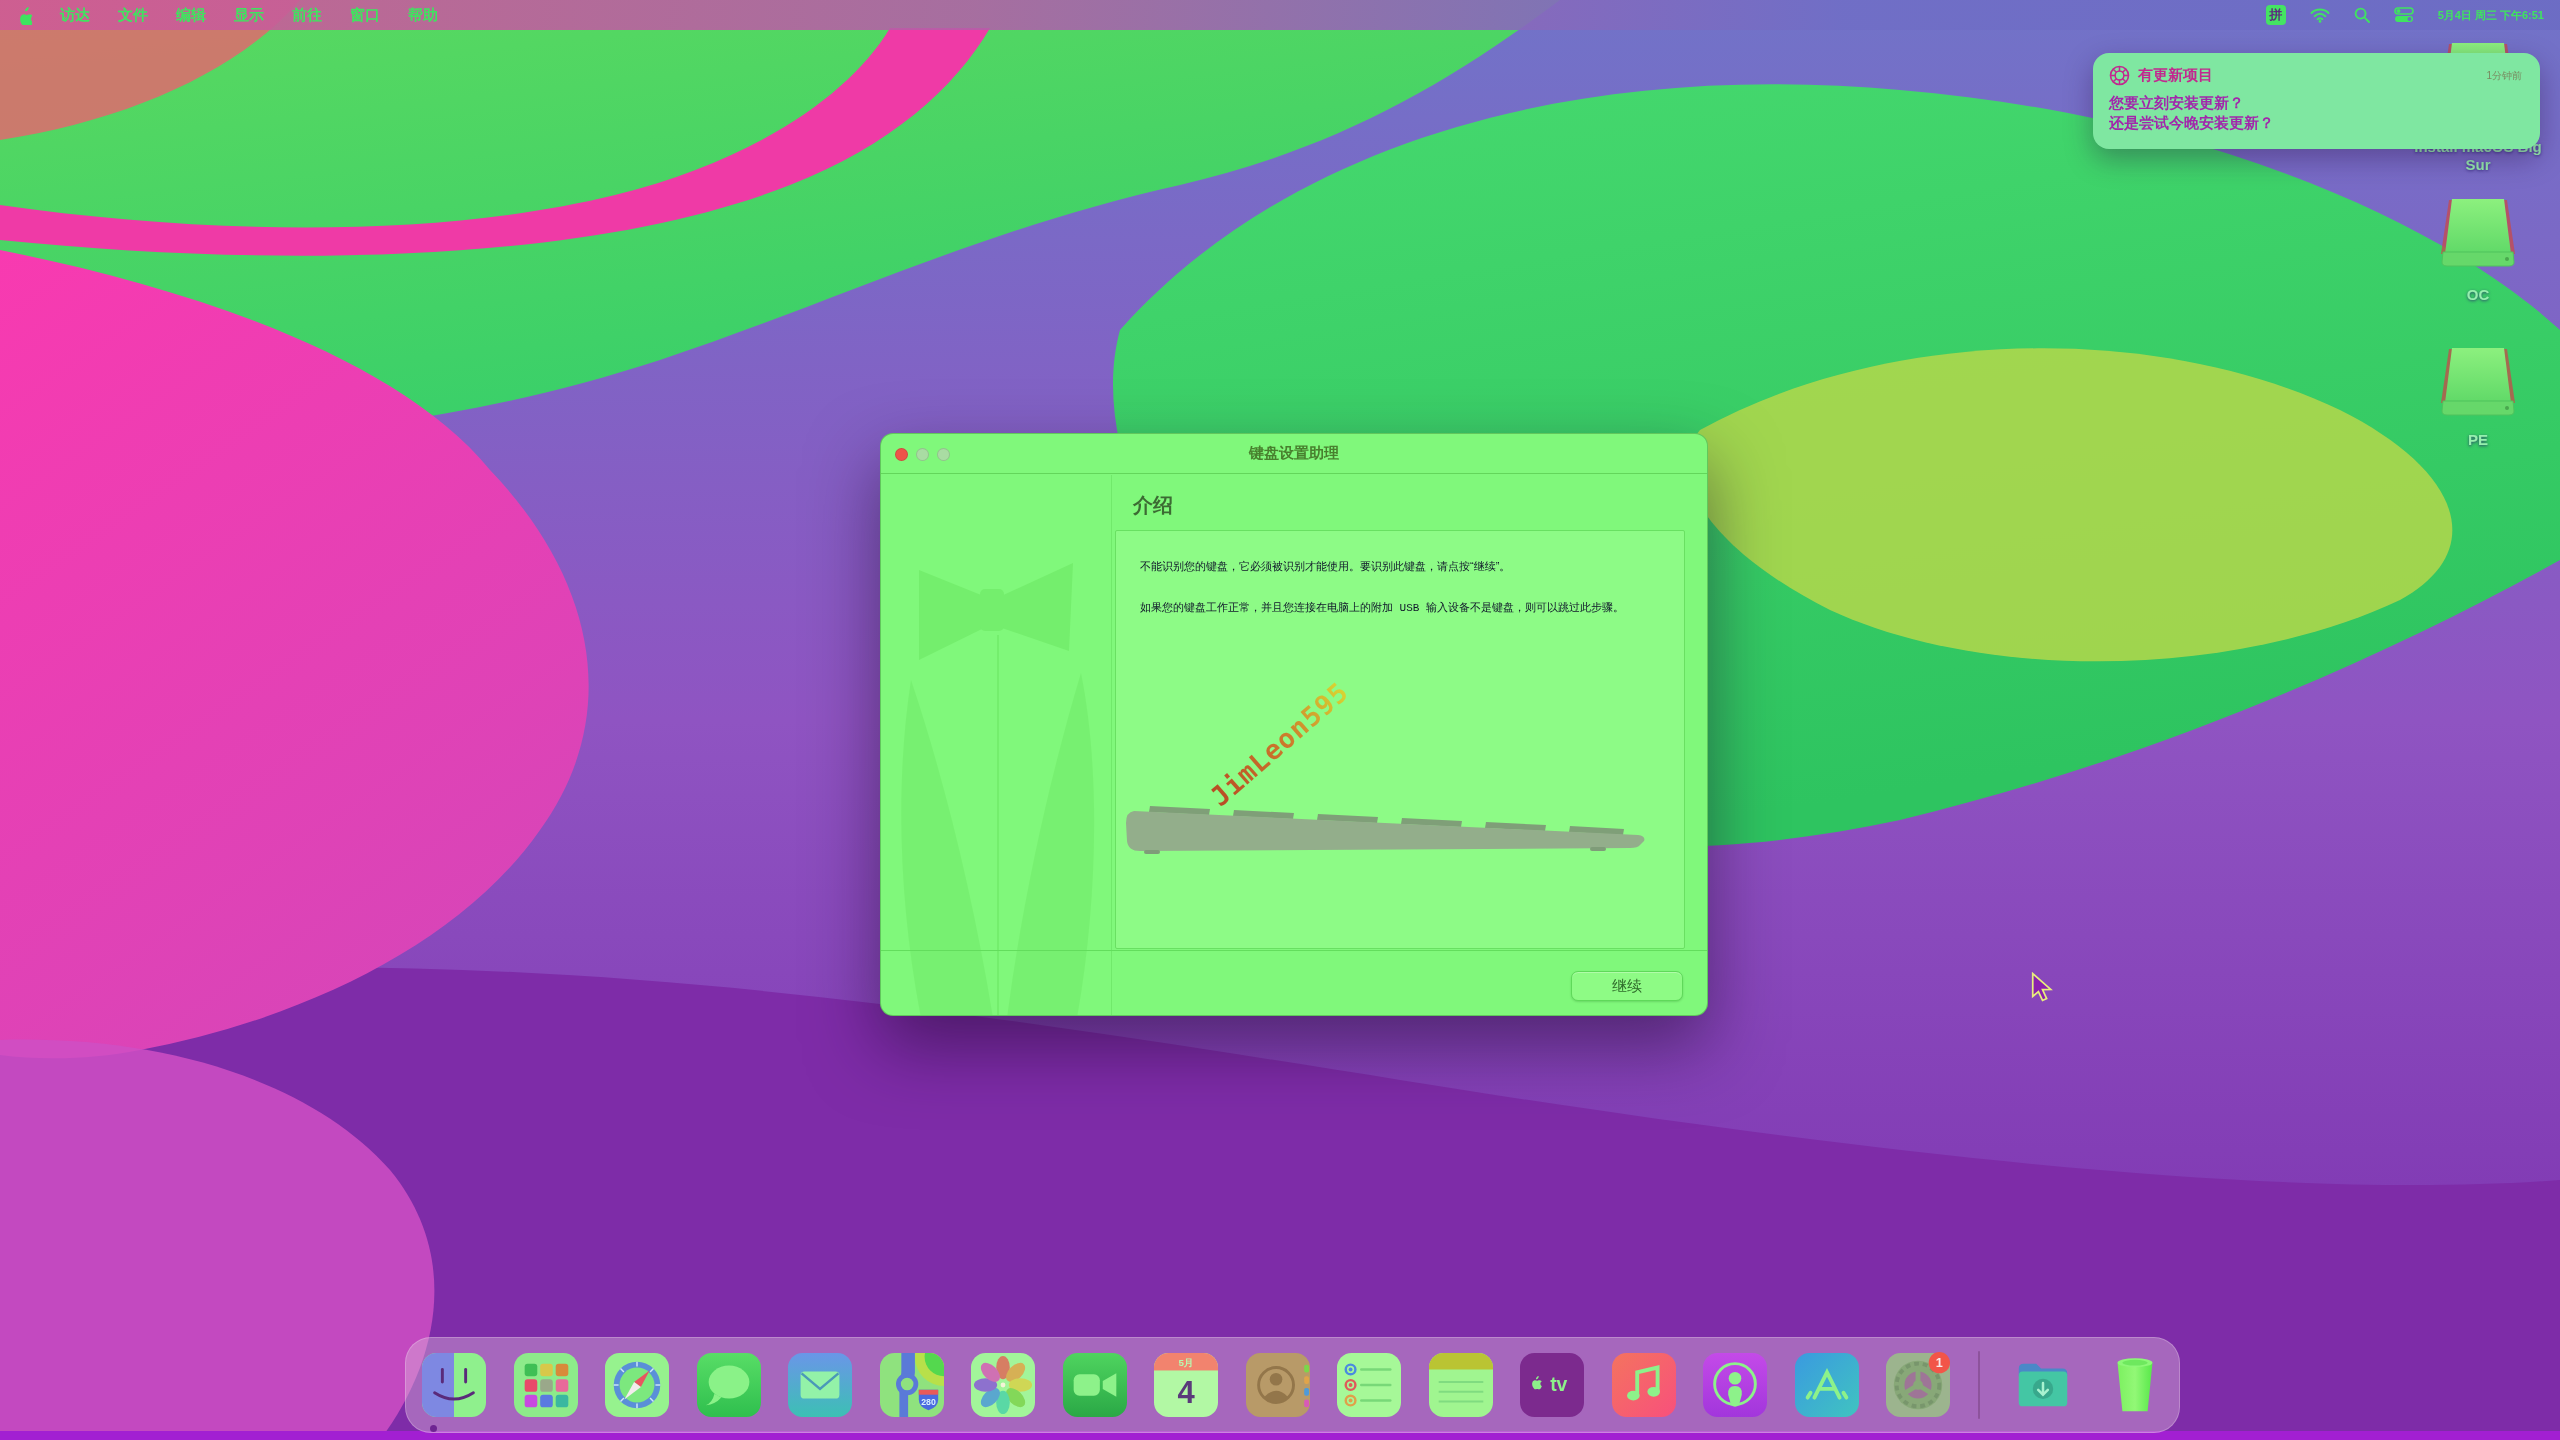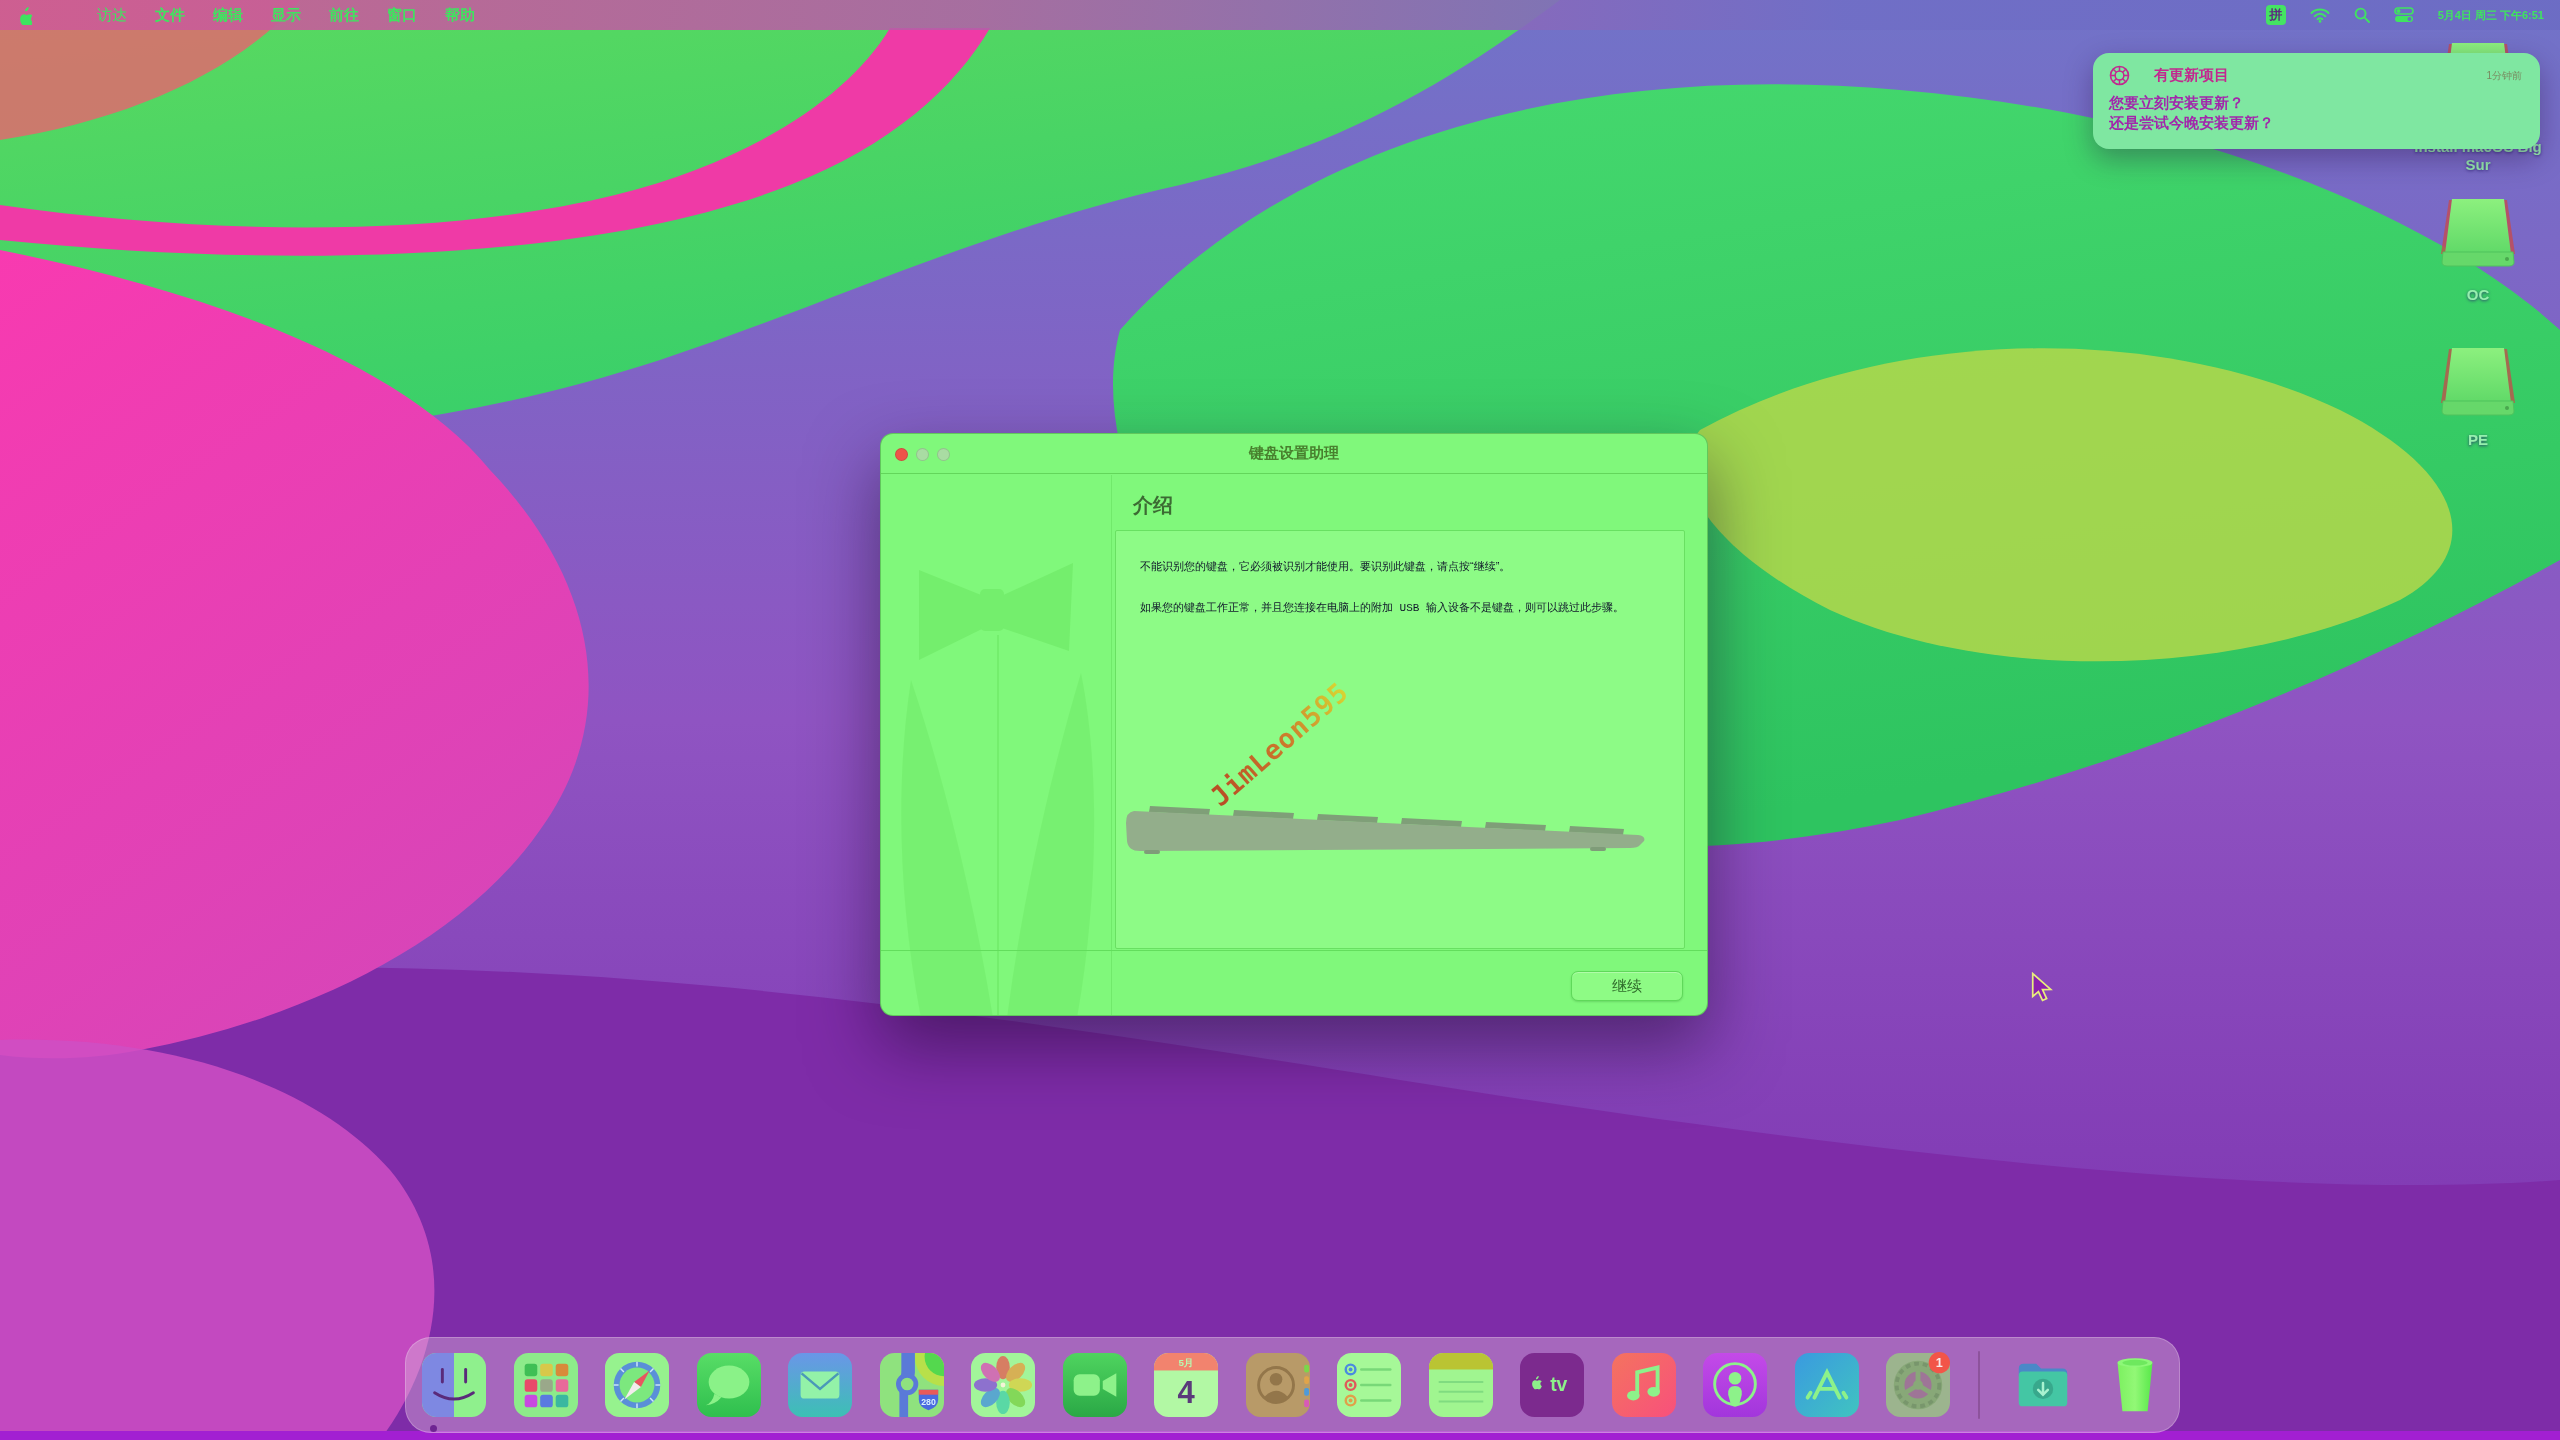--- a/index.html
+++ b/index.html
@@ -7,31 +7,31 @@
   body { font-family:"Liberation Sans", sans-serif; }
   .screen { position:relative; width:2560px; height:1440px; overflow:hidden; background:#8a4cbe; }
   .wallpaper { position:absolute; inset:0; z-index:0; }
 
   
   .menubar { position:absolute; top:0; left:0; right:0; height:30px; z-index:6;
     display:flex; align-items:center; gap:28px; padding:0 16px;
     background:linear-gradient(90deg, rgba(206,92,148,.92) 0%, rgba(178,96,168,.88) 38%, rgba(112,110,198,.92) 72%, rgba(108,108,196,.92) 100%);
     color:#3fe45f; font-size:15px; font-weight:600; }
   .menubar .mitem { cursor:default; white-space:nowrap; }
-  .menubar .mitem.active { font-weight:normal;margin-left:37px; }
+  .menubar .mitem.active { font-weight:bold; }
   .menubar-right { margin-left:auto; display:flex; align-items:center; gap:24px; }
   .ime-badge { width:20px; height:20px; background:#44e463; color:#5c2a7e; border-radius:4px;
     display:flex; align-items:center; justify-content:center; font-size:13px; font-weight:bold; }
   .clock { font-size:11px; font-weight:600; white-space:nowrap; }
 
   
   .notification { position:absolute; left:2093px; top:53px; width:447px; height:96px; z-index:5;
     background:#7fe7a1; border-radius:16px; box-shadow:0 10px 28px rgba(40,10,60,.35);
     padding:12px 18px 10px 16px; }
-  .notif-head { display:flex; align-items:center; gap:24px; }
+  .notif-head { display:flex; align-items:center; gap:8px; }
   .notif-title { color:#c2288f; font-size:15px; font-weight:600; }
   .notif-time { margin-left:auto; color:#78895f; font-size:10px; }
   .notif-body { margin-top:7px; color:#a227ab; font-size:15px; font-weight:bold; line-height:1.35; }
 
   
   .drive { position:absolute; width:82px; z-index:1; text-align:center; }
   .drive-label { color:#96efae; font-size:15px; font-weight:bold; line-height:18px;
     text-shadow:0 1px 3px rgba(40,30,110,.75); white-space:nowrap; }
   .drive-label-block { position:absolute; z-index:1; width:220px; text-align:center; }
 

